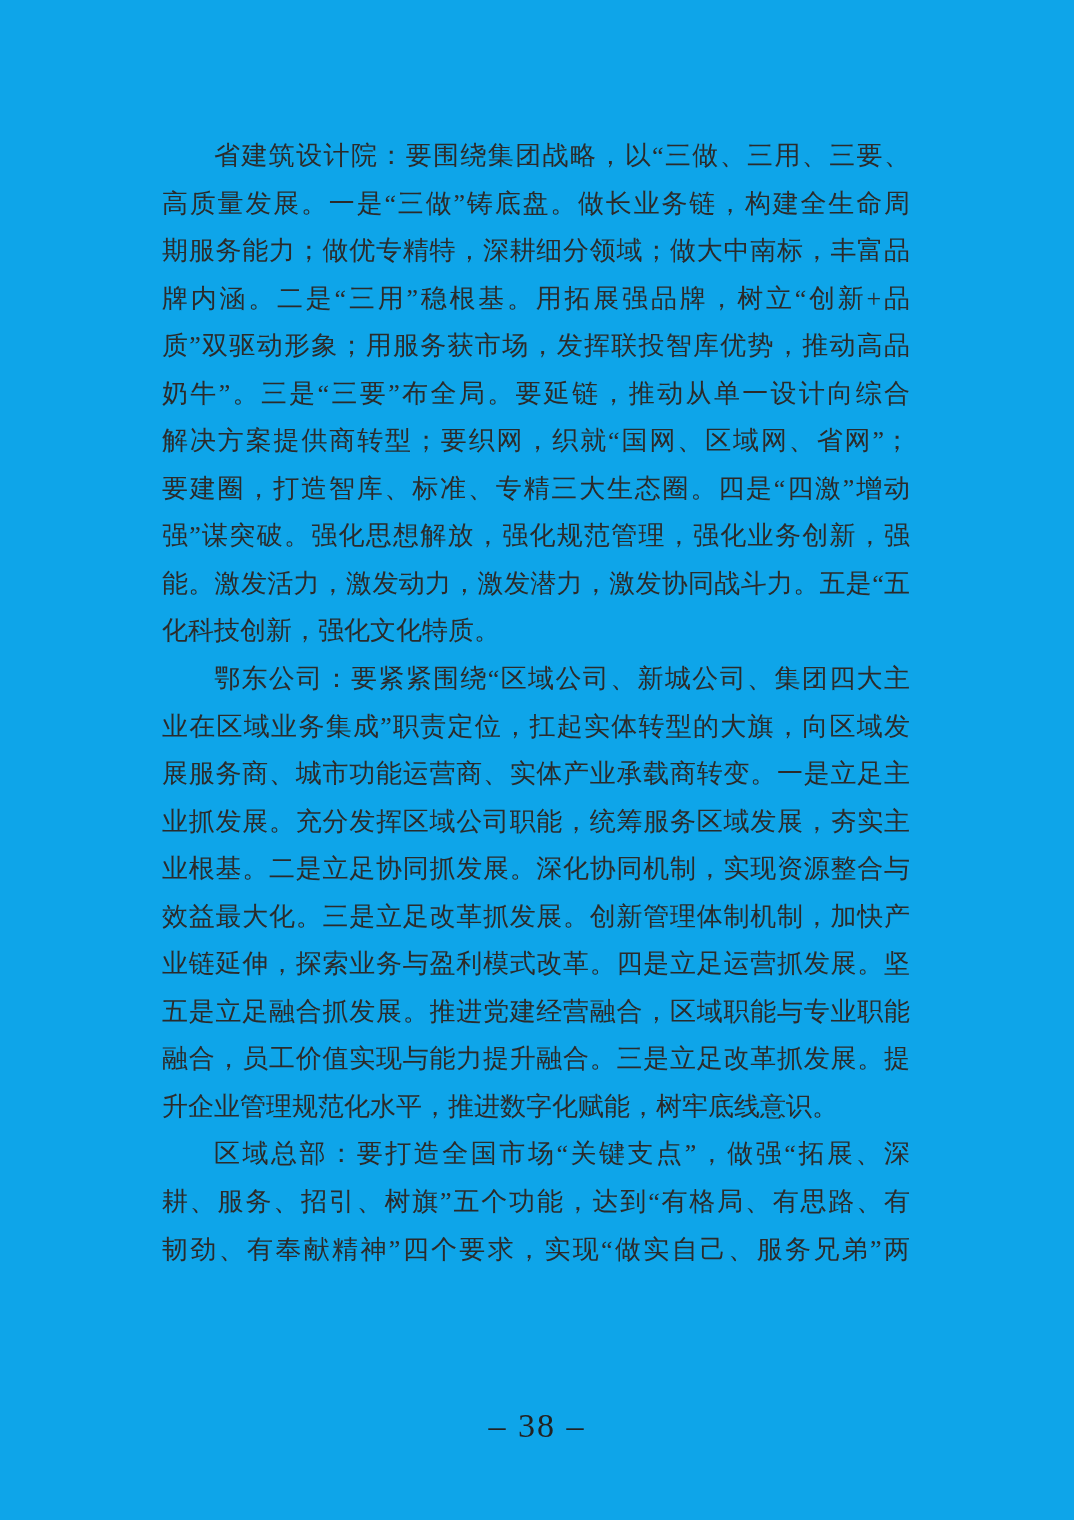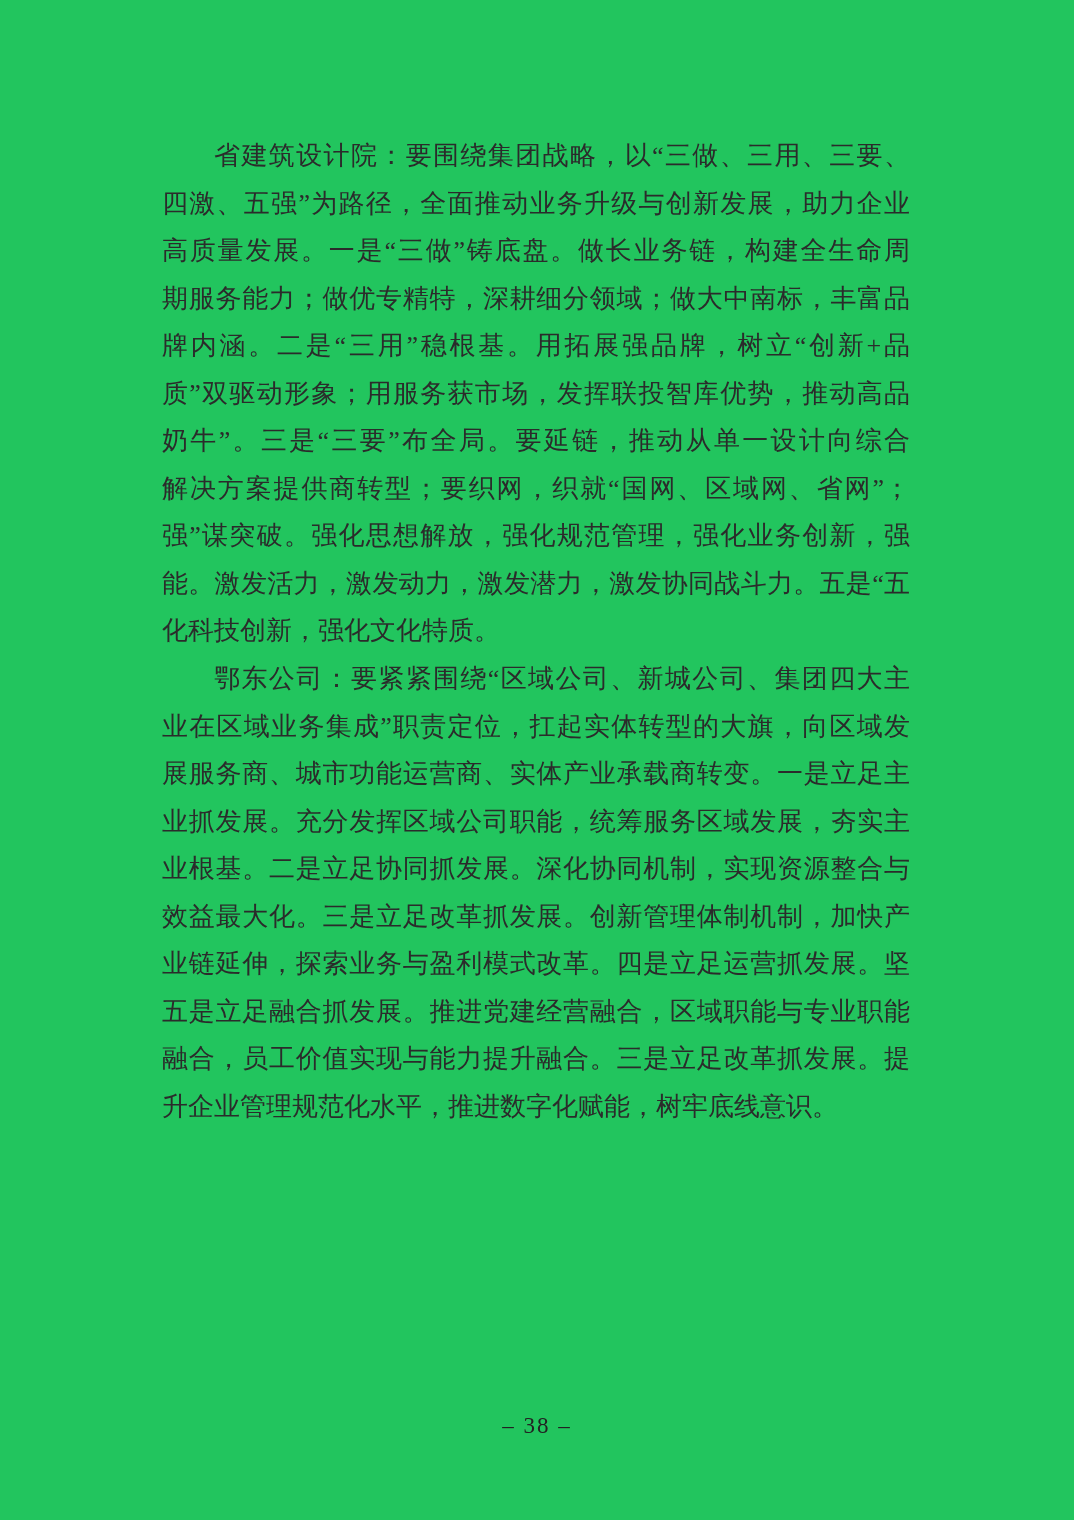--- a/index.html
+++ b/index.html
@@ -4,21 +4,21 @@
 <style>
   html, body {
     margin: 0;
     padding: 0;
     background: #e8e8e8;
   }
   .doc-page {
     position: relative;
     width: 1074px;
     height: 1520px;
-    background: #22c55e;
+    background: #0ea5e9;
     margin: 0 auto;
     overflow: hidden;
     font-family: "Liberation Serif", "DejaVu Serif", serif;
     color: #2b2b2b;
   }
   .text-block {
     position: absolute;
     left: 162px;
     top: 132px;
     width: 748px;
@@ -43,60 +43,65 @@
   .line.short {
     text-align: left;
     text-align-last: left;
   }
   .page-footer {
     position: absolute;
     left: 0;
     top: 1408px;
     width: 100%;
     text-align: center;
-    font-size: 23px;
+    font-size: 34px;
     line-height: 36px;
     color: #222222;
     letter-spacing: 2px;
   }
 </style>
 </head>
 <body>
 
 <div class="doc-page">
 
   <div class="text-block">
 
     <div class="paragraph">
       <div class="line indent">省建筑设计院：要围绕集团战略，以“三做、三用、三要、</div>
-      <div class="line">四激、五强”为路径，全面推动业务升级与创新发展，助力企业</div>
       <div class="line">高质量发展。一是“三做”铸底盘。做长业务链，构建全生命周</div>
       <div class="line">期服务能力；做优专精特，深耕细分领域；做大中南标，丰富品</div>
       <div class="line">牌内涵。二是“三用”稳根基。用拓展强品牌，树立“创新+品</div>
       <div class="line">质”双驱动形象；用服务获市场，发挥联投智库优势，推动高品</div>
       <div class="line">奶牛”。三是“三要”布全局。要延链，推动从单一设计向综合</div>
       <div class="line">解决方案提供商转型；要织网，织就“国网、区域网、省网”；</div>
+      <div class="line">要建圈，打造智库、标准、专精三大生态圈。四是“四激”增动</div>
       <div class="line">强”谋突破。强化思想解放，强化规范管理，强化业务创新，强</div>
       <div class="line">能。激发活力，激发动力，激发潜力，激发协同战斗力。五是“五</div>
       <div class="line short">化科技创新，强化文化特质。</div>
     </div>
 
     <div class="paragraph">
       <div class="line indent">鄂东公司：要紧紧围绕“区域公司、新城公司、集团四大主</div>
       <div class="line">业在区域业务集成”职责定位，扛起实体转型的大旗，向区域发</div>
       <div class="line">展服务商、城市功能运营商、实体产业承载商转变。一是立足主</div>
       <div class="line">业抓发展。充分发挥区域公司职能，统筹服务区域发展，夯实主</div>
       <div class="line">业根基。二是立足协同抓发展。深化协同机制，实现资源整合与</div>
       <div class="line">效益最大化。三是立足改革抓发展。创新管理体制机制，加快产</div>
       <div class="line">业链延伸，探索业务与盈利模式改革。四是立足运营抓发展。坚</div>
       <div class="line">五是立足融合抓发展。推进党建经营融合，区域职能与专业职能</div>
       <div class="line">融合，员工价值实现与能力提升融合。三是立足改革抓发展。提</div>
       <div class="line short">升企业管理规范化水平，推进数字化赋能，树牢底线意识。</div>
     </div>
 
+    <div class="paragraph">
+      <div class="line indent">区域总部：要打造全国市场“关键支点”，做强“拓展、深</div>
+      <div class="line">耕、服务、招引、树旗”五个功能，达到“有格局、有思路、有</div>
+      <div class="line">韧劲、有奉献精神”四个要求，实现“做实自己、服务兄弟”两</div>
+    </div>
 
   </div>
 
   <div class="page-footer">
     <span>– 38 –</span>
   </div>
 
 </div>
 
 </body></html>

